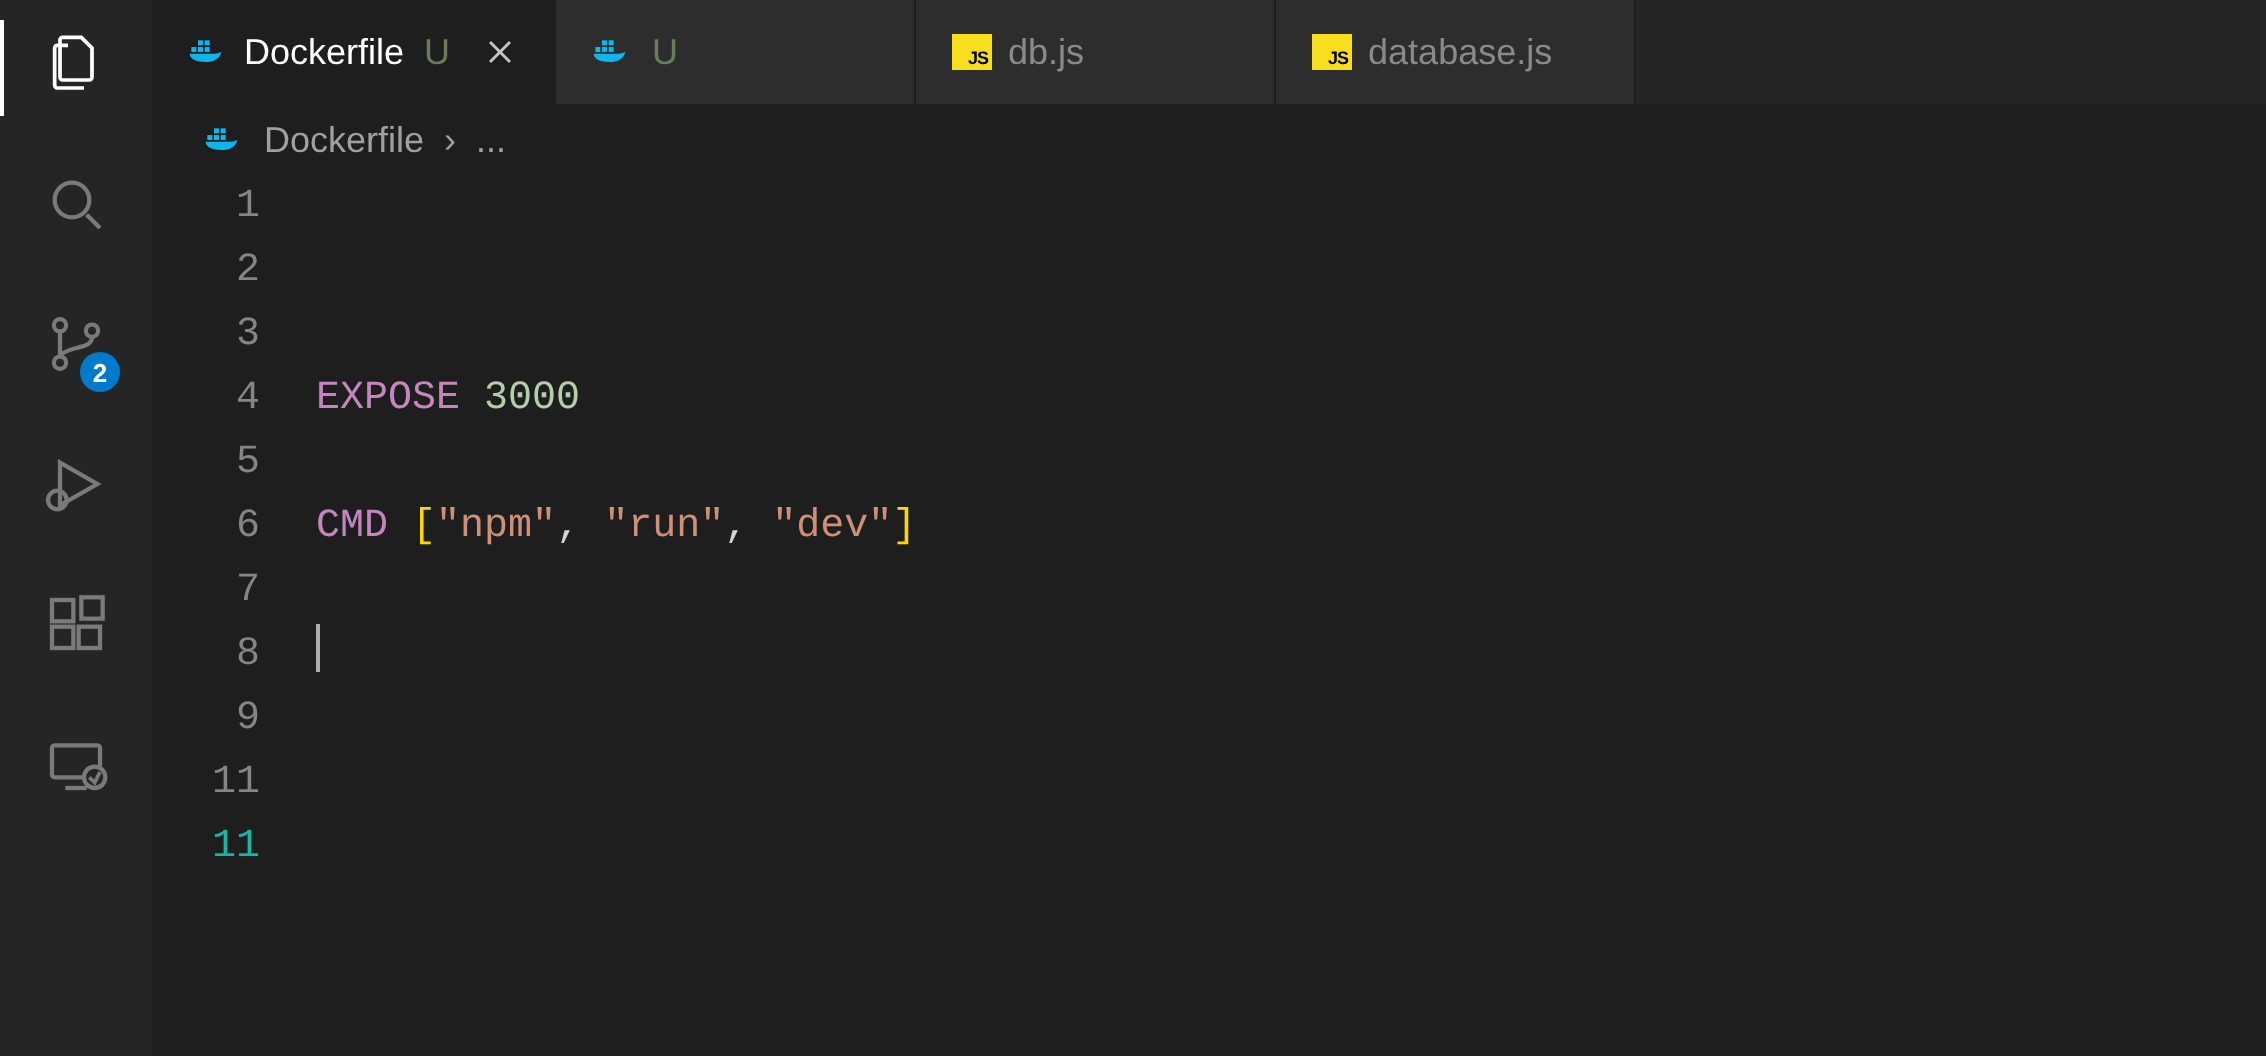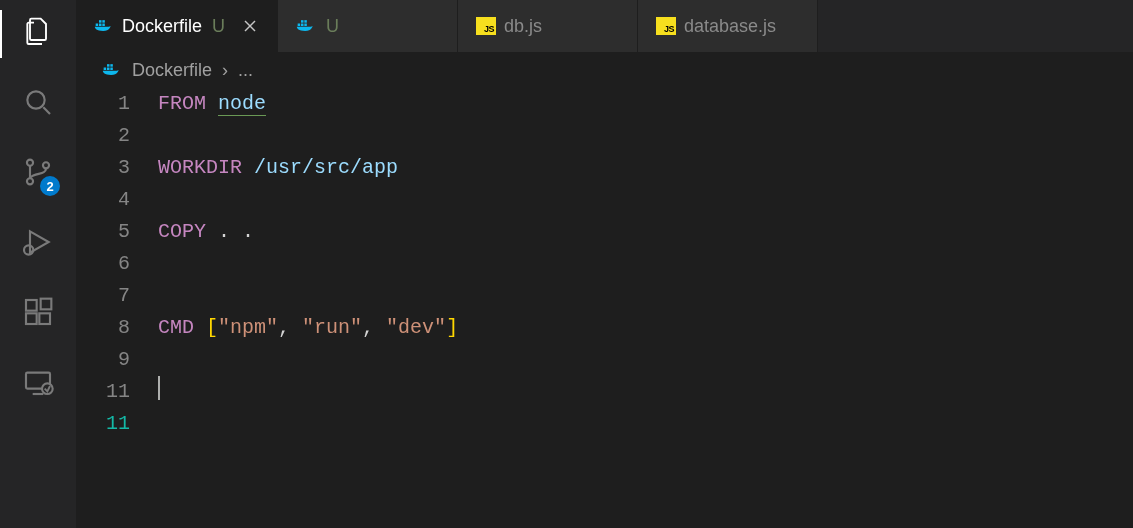--- a/index.html
+++ b/index.html
@@ -284,26 +284,24 @@
           <div class="ln">4</div>
           <div class="ln">5</div>
           <div class="ln">6</div>
           <div class="ln">7</div>
           <div class="ln">8</div>
           <div class="ln">9</div>
           <div class="ln">11</div>
           <div class="ln current">11</div>
         </div>
       <div class="code" id="code">
-          <div class="line"><span class="kw">FROM</span><span class="op"> </span><span class="id warn">node</span></div>
-          <div class="line"></div>
-          <div class="line"><span class="kw">WORKDIR</span><span class="op"> </span><span class="id">/usr/src/app</span></div>
-          <div class="line"></div>
-          <div class="line"><span class="kw">COPY</span><span class="op"> . .</span></div>
-          <div class="line"></div>
+          <div class="line"></div>
+          <div class="line"></div>
+          <div class="line"></div>
+          <div class="line"><span class="kw">EXPOSE</span><span class="op"> </span><span class="num">3000</span></div>
           <div class="line"></div>
           <div class="line"><span class="kw">CMD</span><span class="op"> </span><span class="pun">[</span><span class="str">"npm"</span><span class="op">, </span><span class="str">"run"</span><span class="op">, </span><span class="str">"dev"</span><span class="pun">]</span></div>
           <div class="line"></div>
           <div class="line"><span class="cursor"></span></div>
         </div>
     </div>
 
   </div>
 </div>
 

